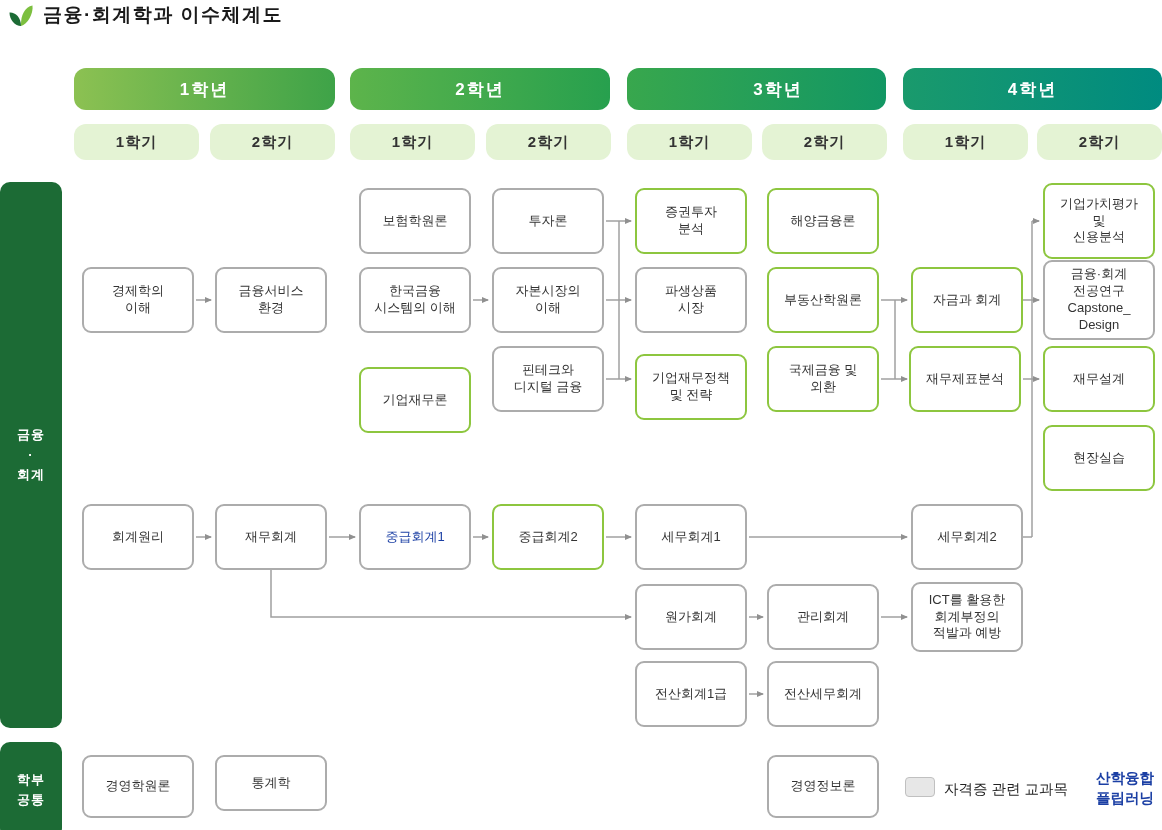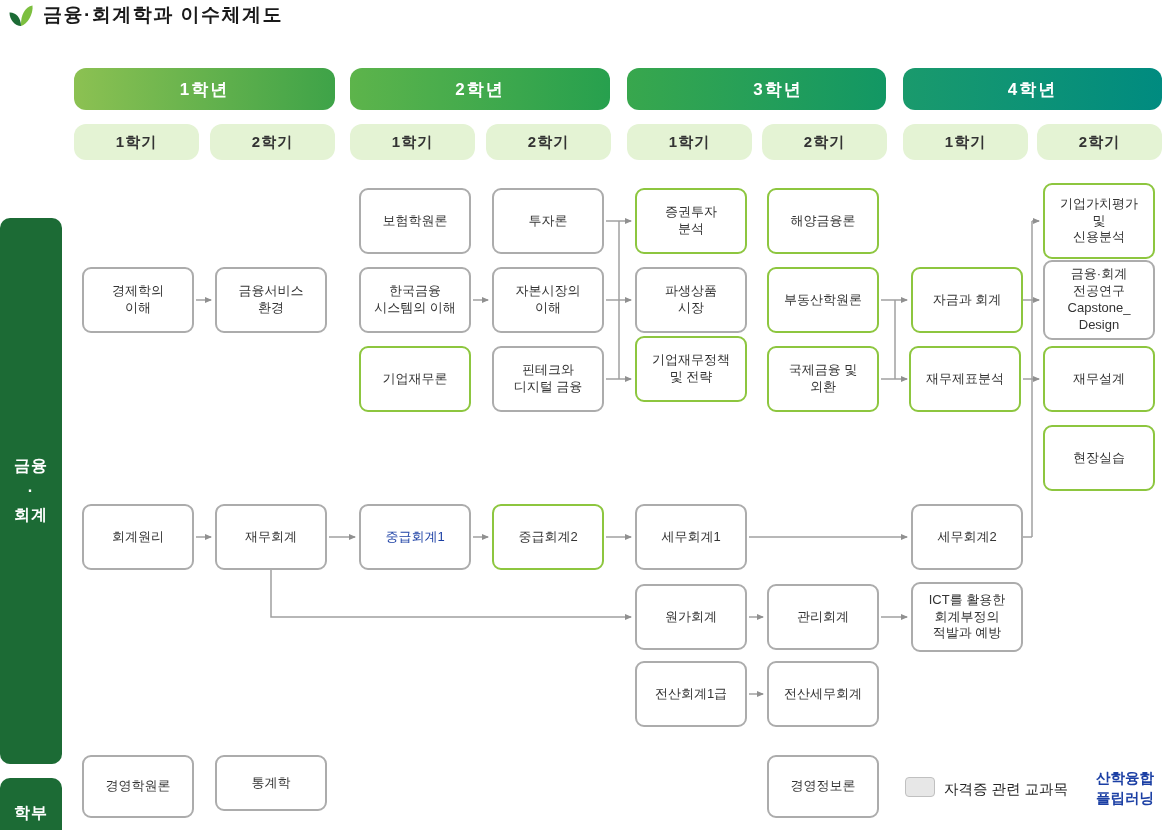--- a/index.html
+++ b/index.html
@@ -24,21 +24,21 @@
   .sem-chip {
     position:absolute; top:124px; height:36px; width:125px;
     background:#E4F3D4; border-radius:12px;
     display:flex; align-items:center; justify-content:center;
     font-size:15px; font-weight:bold; color:#333; letter-spacing:1px;
   }
 
   .side-block {
     position:absolute; left:0; width:62px; background:#1C6B35; border-radius:10px;
     color:#fff; display:flex; align-items:center; justify-content:center; text-align:center;
-    font-size:16px; font-weight:bold; white-space:pre-line; line-height:1.55; letter-spacing:1px;margin-top:36px;
+    font-size:13px; font-weight:bold; white-space:pre-line; line-height:1.55; letter-spacing:1px;
   }
 
   .course {
     position:absolute; width:112px; height:66px; background:#fff;
     border:2px solid #ACACAC; border-radius:9px;
     display:flex; align-items:center; justify-content:center; text-align:center;
     font-size:13px; color:#333; line-height:1.3; white-space:pre-line; padding:2px;
   }
   .course.green { border-color:#8DC63F; }
   .course.blue-text { color:#1B3FA4; }
@@ -117,31 +117,31 @@
   </g>
 </svg>
 
 <div class="course gray" style="left:82px;top:267px;">경제학의
 이해</div>
 <div class="course gray" style="left:215px;top:267px;">금융서비스
 환경</div>
 <div class="course gray" style="left:359px;top:188px;">보험학원론</div>
 <div class="course gray" style="left:359px;top:267px;">한국금융
 시스템의 이해</div>
-<div class="course green" style="left:359px;top:346px;">기업재무론</div>
+<div class="course green" style="left:359px;top:367px;">기업재무론</div>
 <div class="course gray" style="left:492px;top:188px;">투자론</div>
 <div class="course gray" style="left:492px;top:267px;">자본시장의
 이해</div>
 <div class="course gray" style="left:492px;top:346px;">핀테크와
 디지털 금융</div>
 <div class="course green" style="left:635px;top:188px;">증권투자
 분석</div>
 <div class="course gray" style="left:635px;top:267px;">파생상품
 시장</div>
-<div class="course green" style="left:635px;top:336px;">기업재무정책
+<div class="course green" style="left:635px;top:354px;">기업재무정책
 및 전략</div>
 <div class="course green" style="left:767px;top:188px;">해양금융론</div>
 <div class="course green" style="left:767px;top:267px;">부동산학원론</div>
 <div class="course green" style="left:767px;top:346px;">국제금융 및
 외환</div>
 <div class="course green" style="left:911px;top:267px;">자금과 회계</div>
 <div class="course green" style="left:877px;top:346px;margin-left:32px;">재무제표분석</div>
 <div class="course green" style="left:1043px;top:183px;height:76px;">기업가치평가
 및
 신용분석</div>

